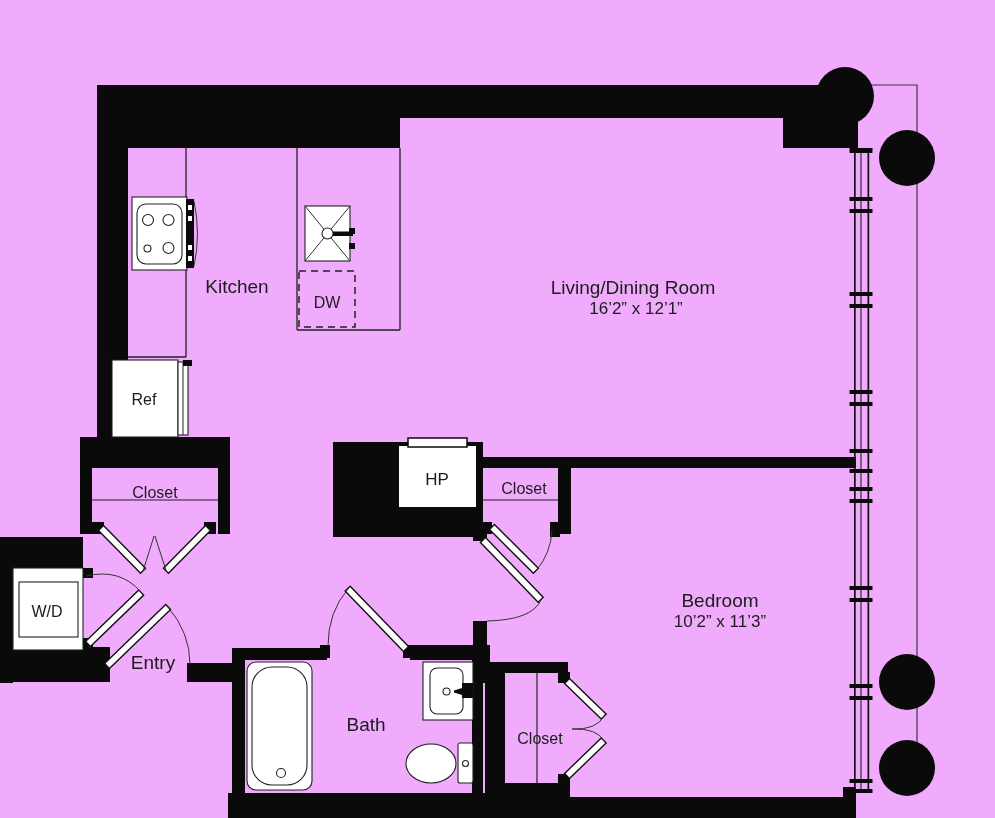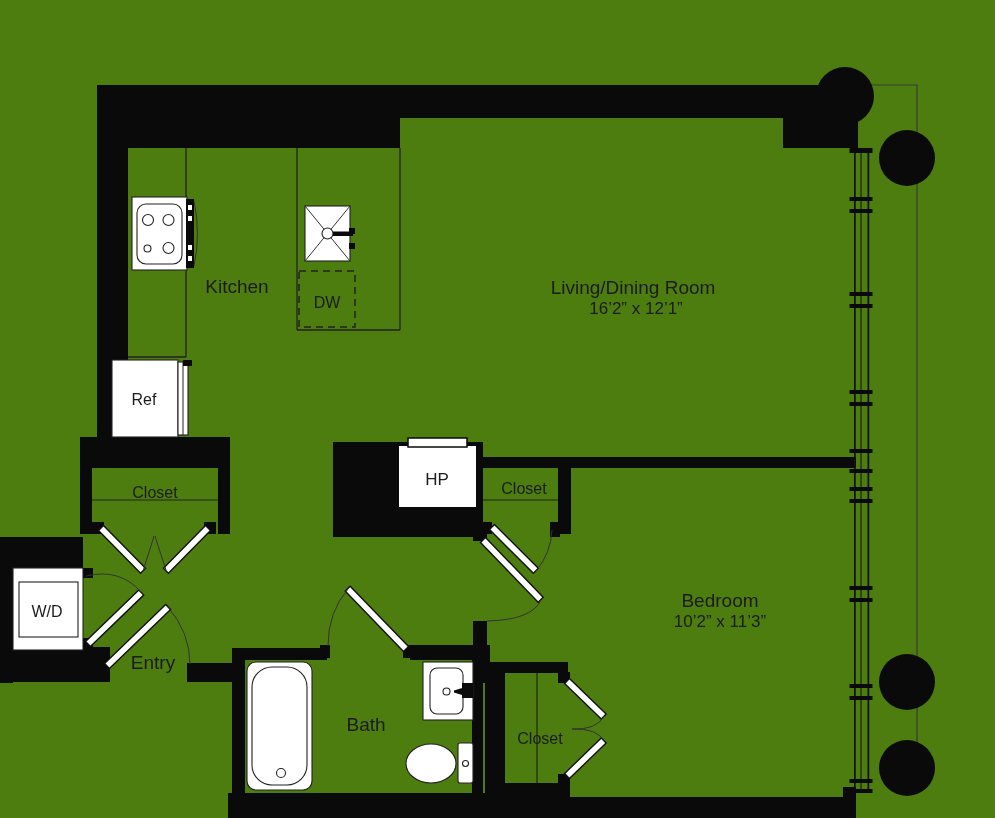--- a/index.html
+++ b/index.html
@@ -1,16 +1,16 @@
 <!DOCTYPE html>
 <html><head>
 <meta charset="utf-8">
 <style>
   html,body{margin:0;padding:0;background:#ffffff;}
-  .stage{position:relative;width:995px;height:818px;background:#4d7c0f;overflow:hidden;
+  .stage{position:relative;width:995px;height:818px;background:#f0abfc;overflow:hidden;
          font-family:"Liberation Sans","DejaVu Sans",sans-serif;}
   svg{display:block}
   .wall{fill:#0a0a0a;stroke:none;}
   .thin{stroke:#222;stroke-width:1.3;fill:none;}
   .fixthin{stroke:#222;stroke-width:1.1;fill:#ffffff;}
   .panel{fill:#ffffff;stroke:#111;stroke-width:1.4;}
   .arc{fill:none;stroke:#333;stroke-width:1;}
   .lbl{fill:#1c1c1c;}
   .room-lbl{font-size:19px;}
   .dim-lbl{font-size:17px;}

